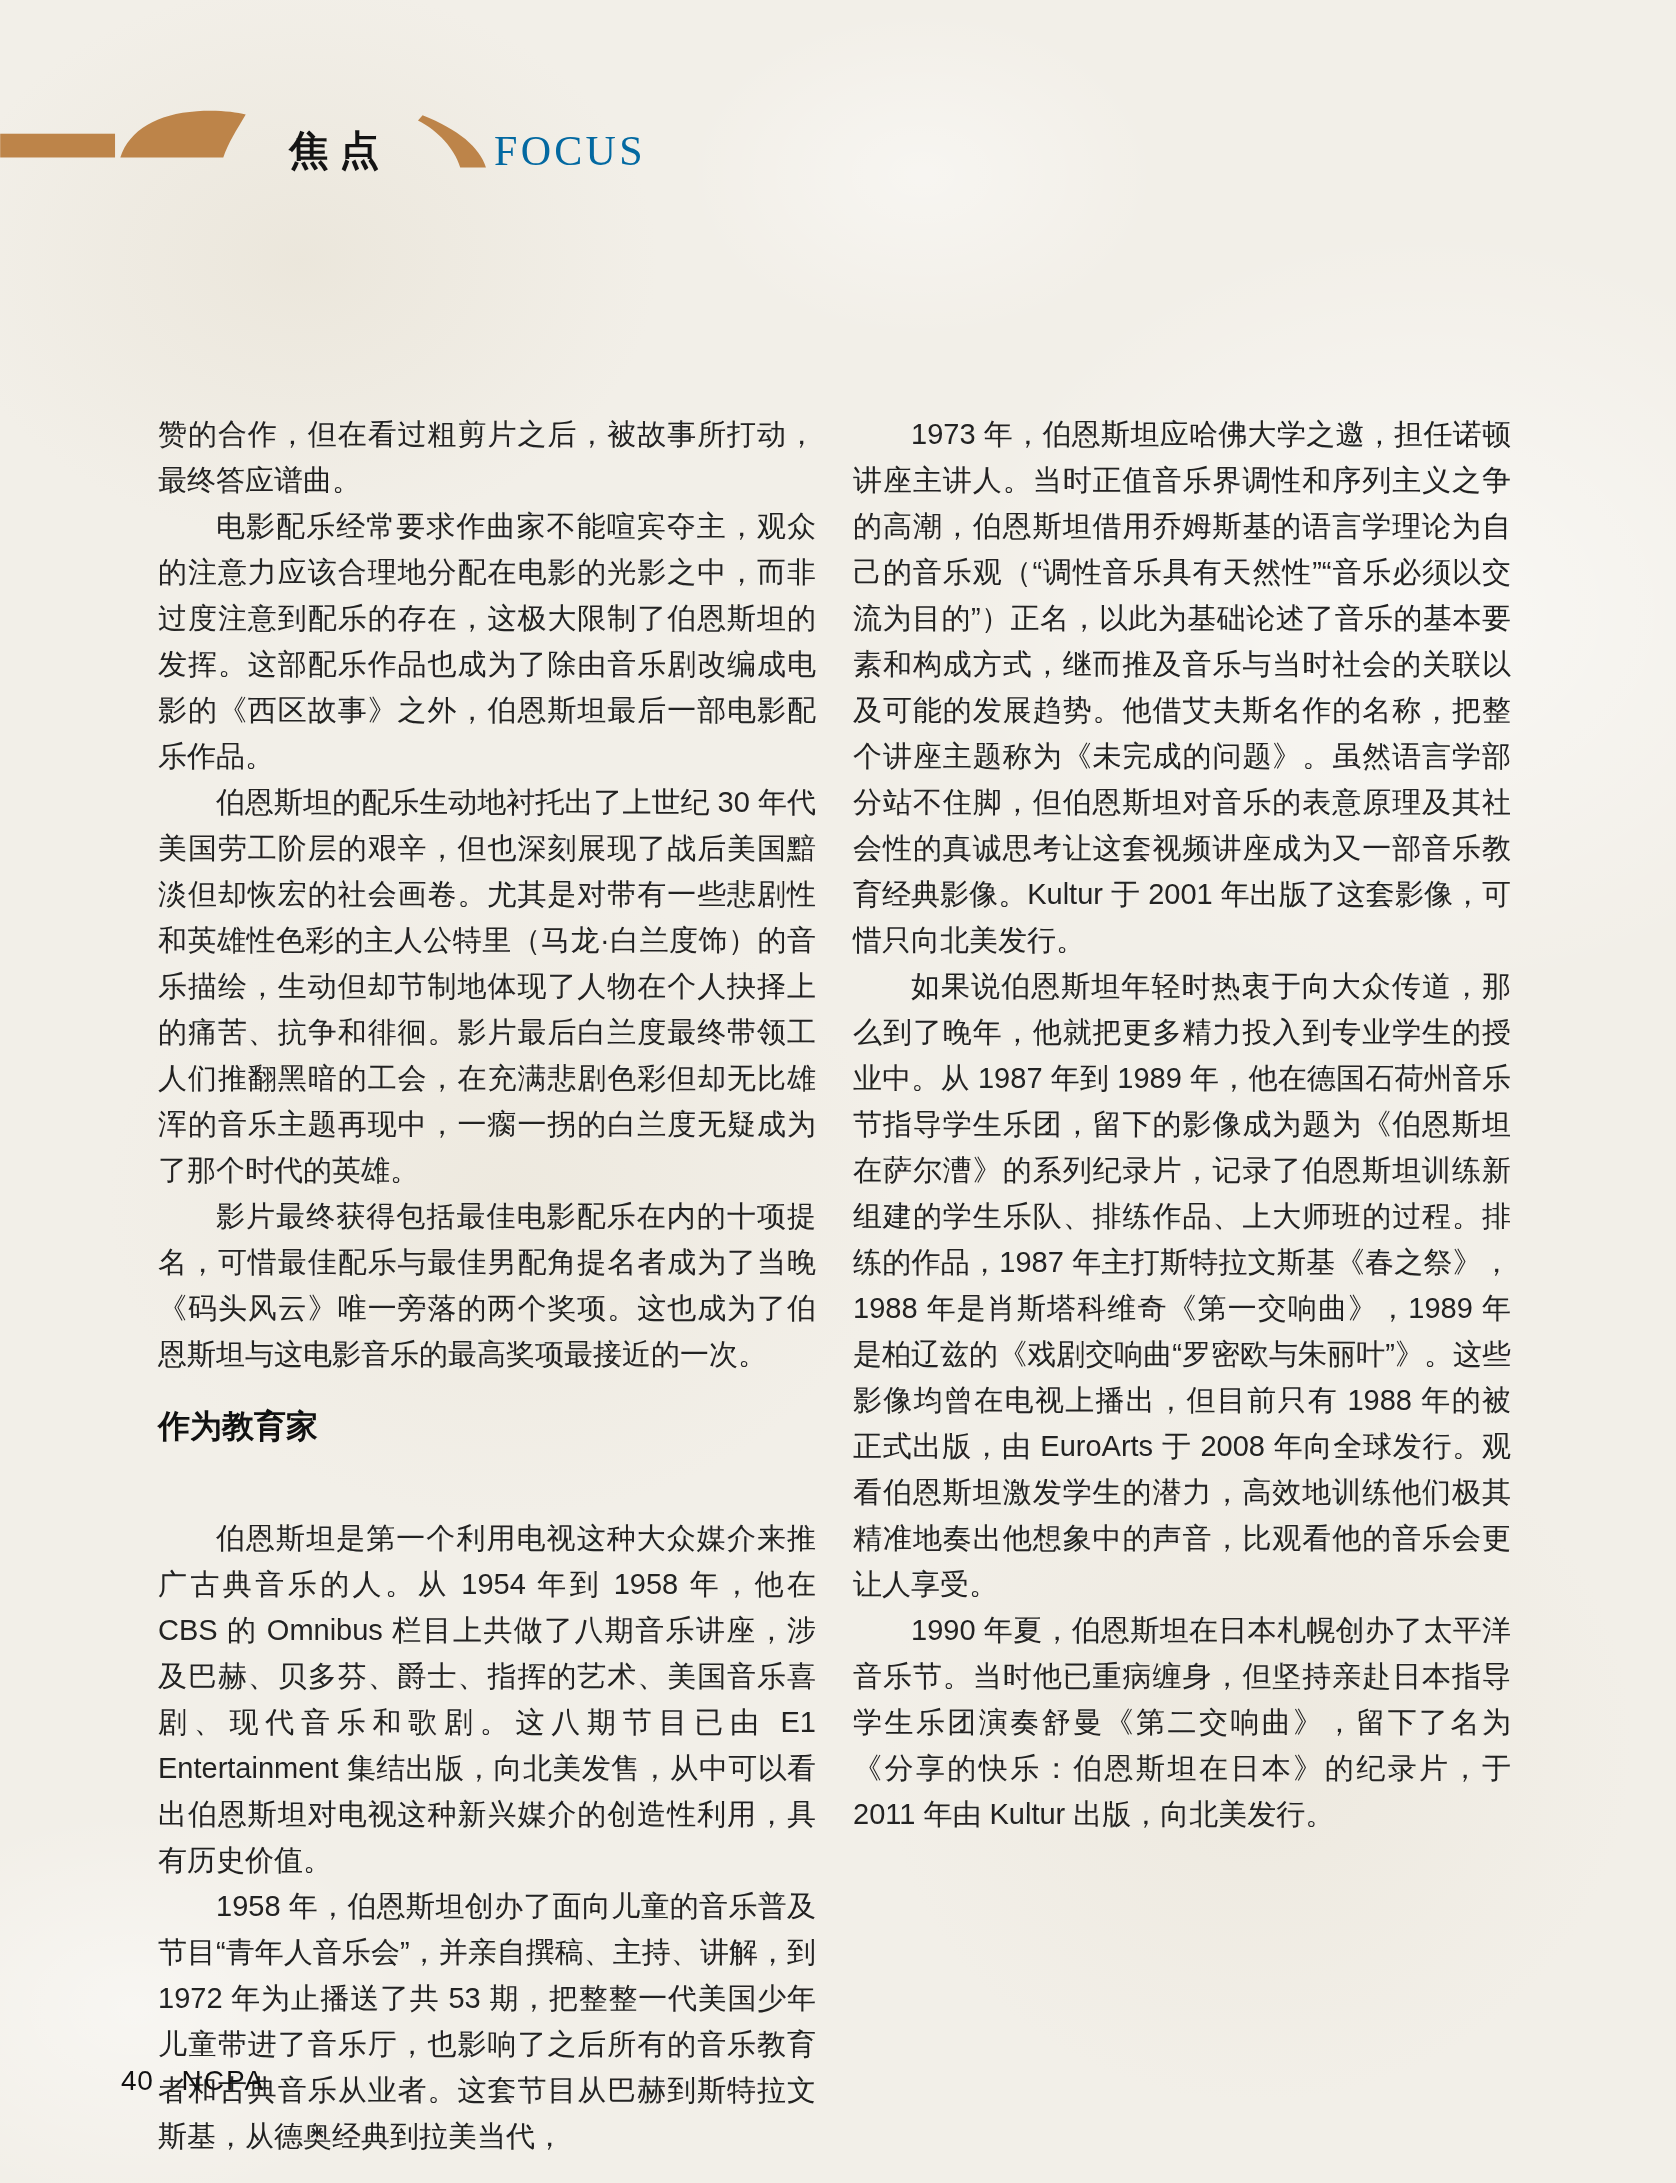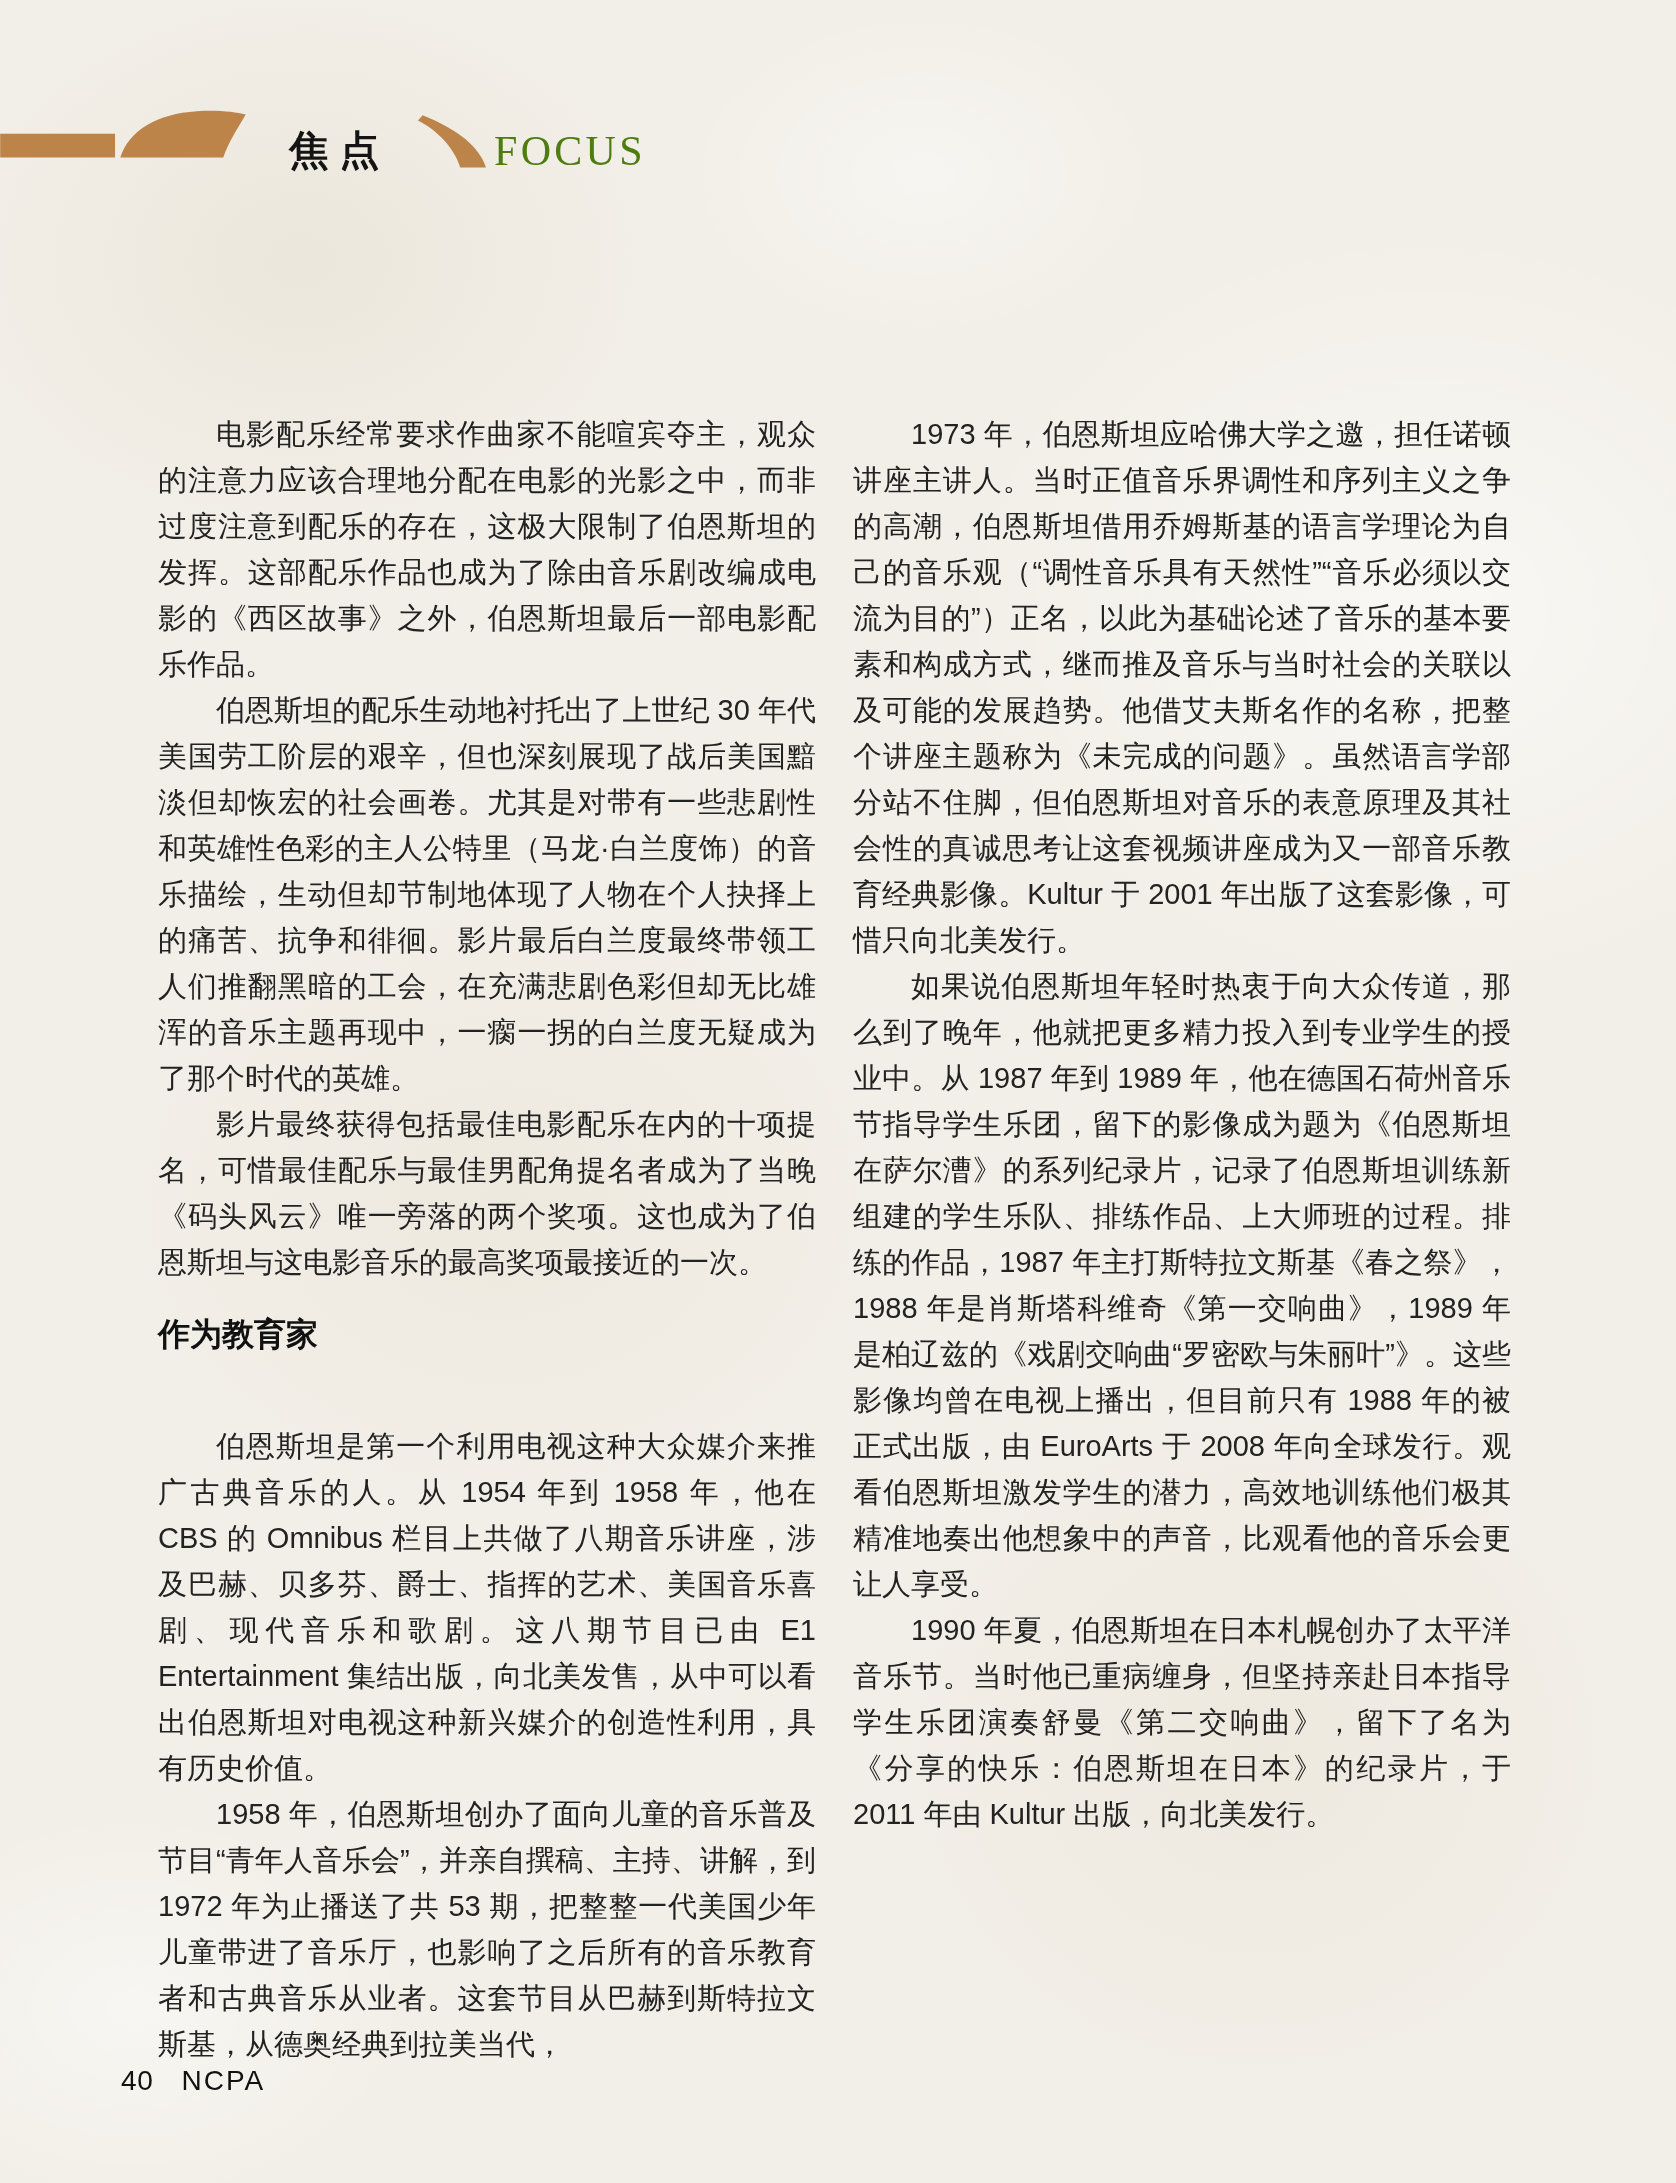--- a/index.html
+++ b/index.html
@@ -26,21 +26,21 @@
   }
   .tag-cn {
     position: absolute; left: 289px; top: 123px;
     font-size: 40px; font-weight: bold; letter-spacing: 10.6px;
     color: #141414; white-space: nowrap;
   }
   .tag-en {
     position: absolute; left: 494px; top: 127px;
     font-family: "Liberation Serif", "DejaVu Serif", serif;
     font-size: 42px; letter-spacing: 3.3px;
-    color: #4d7c0f; white-space: nowrap;
+    color: #0369a1; white-space: nowrap;
   }
 
   
   .col {
     position: absolute; top: 411px;
     width: 658px;
     font-size: 29px; line-height: 46px;
     text-align: justify;
     color: #222;
   }
@@ -77,20 +77,21 @@
 
   <path d="M 640 14
            C 695 36 726 62 736 93
            L 697 93
            C 688 64 664 38 633 22 Z" fill="#bd8449"></path>
 </svg>
 <div class="tag-cn">焦点</div>
 <div class="tag-en">FOCUS</div>
 
 <div id="left-col" class="col">
+  <p class="no-indent">赞的合作，但在看过粗剪片之后，被故事所打动，最终答应谱曲。</p>
   <p>电影配乐经常要求作曲家不能喧宾夺主，观众的注意力应该合理地分配在电影的光影之中，而非过度注意到配乐的存在，这极大限制了伯恩斯坦的发挥。这部配乐作品也成为了除由音乐剧改编成电影的《西区故事》之外，伯恩斯坦最后一部电影配乐作品。</p>
   <p>伯恩斯坦的配乐生动地衬托出了上世纪 30 年代美国劳工阶层的艰辛，但也深刻展现了战后美国黯淡但却恢宏的社会画卷。尤其是对带有一些悲剧性和英雄性色彩的主人公特里（马龙·白兰度饰）的音乐描绘，生动但却节制地体现了人物在个人抉择上的痛苦、抗争和徘徊。影片最后白兰度最终带领工人们推翻黑暗的工会，在充满悲剧色彩但却无比雄浑的音乐主题再现中，一瘸一拐的白兰度无疑成为了那个时代的英雄。</p>
   <p>影片最终获得包括最佳电影配乐在内的十项提名，可惜最佳配乐与最佳男配角提名者成为了当晚《码头风云》唯一旁落的两个奖项。这也成为了伯恩斯坦与这电影音乐的最高奖项最接近的一次。</p>
   <h2>作为教育家</h2>
   <p>伯恩斯坦是第一个利用电视这种大众媒介来推广古典音乐的人。从 1954 年到 1958 年，他在 CBS 的 Omnibus 栏目上共做了八期音乐讲座，涉及巴赫、贝多芬、爵士、指挥的艺术、美国音乐喜剧、现代音乐和歌剧。这八期节目已由 E1 Entertainment 集结出版，向北美发售，从中可以看出伯恩斯坦对电视这种新兴媒介的创造性利用，具有历史价值。</p>
   <p>1958 年，伯恩斯坦创办了面向儿童的音乐普及节目“青年人音乐会”，并亲自撰稿、主持、讲解，到 1972 年为止播送了共 53 期，把整整一代美国少年儿童带进了音乐厅，也影响了之后所有的音乐教育者和古典音乐从业者。这套节目从巴赫到斯特拉文斯基，从德奥经典到拉美当代，</p>
 </div>
 
 <div id="right-col" class="col">
   <p>1973 年，伯恩斯坦应哈佛大学之邀，担任诺顿讲座主讲人。当时正值音乐界调性和序列主义之争的高潮，伯恩斯坦借用乔姆斯基的语言学理论为自己的音乐观（“调性音乐具有天然性”“音乐必须以交流为目的”）正名，以此为基础论述了音乐的基本要素和构成方式，继而推及音乐与当时社会的关联以及可能的发展趋势。他借艾夫斯名作的名称，把整个讲座主题称为《未完成的问题》。虽然语言学部分站不住脚，但伯恩斯坦对音乐的表意原理及其社会性的真诚思考让这套视频讲座成为又一部音乐教育经典影像。Kultur 于 2001 年出版了这套影像，可惜只向北美发行。</p>

